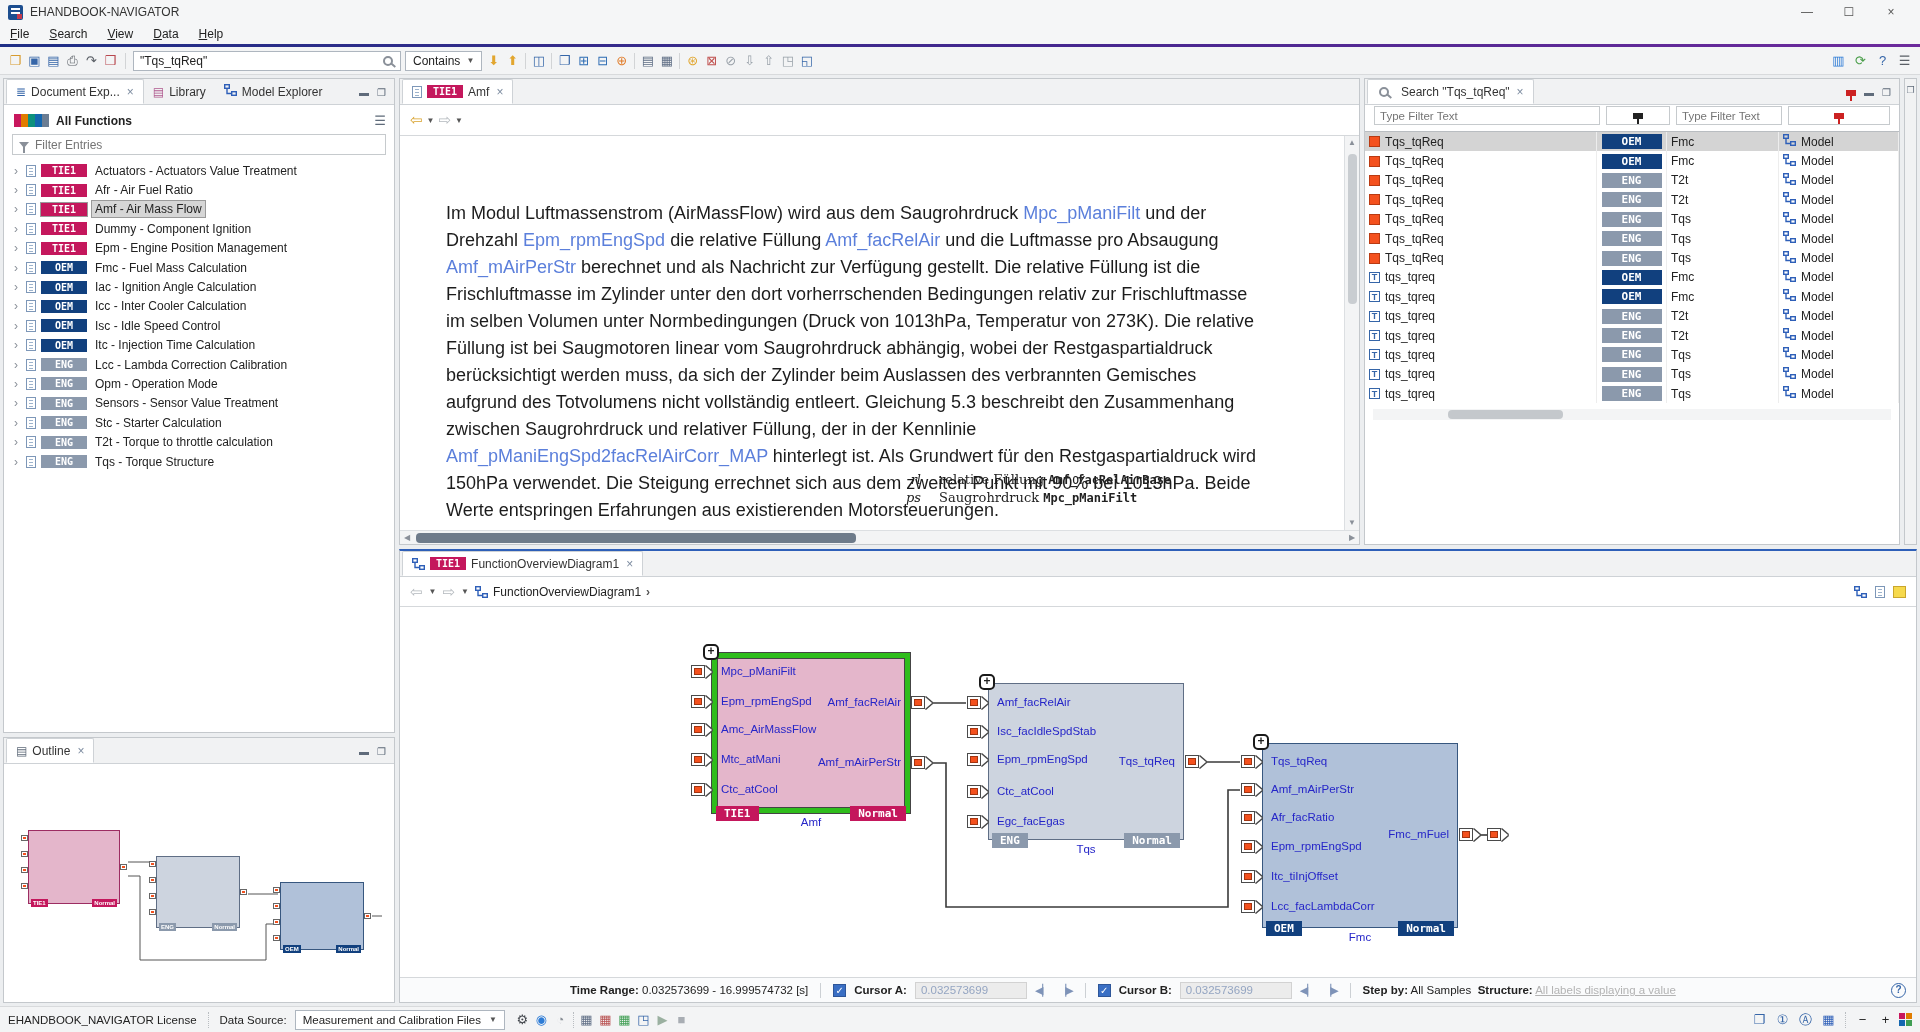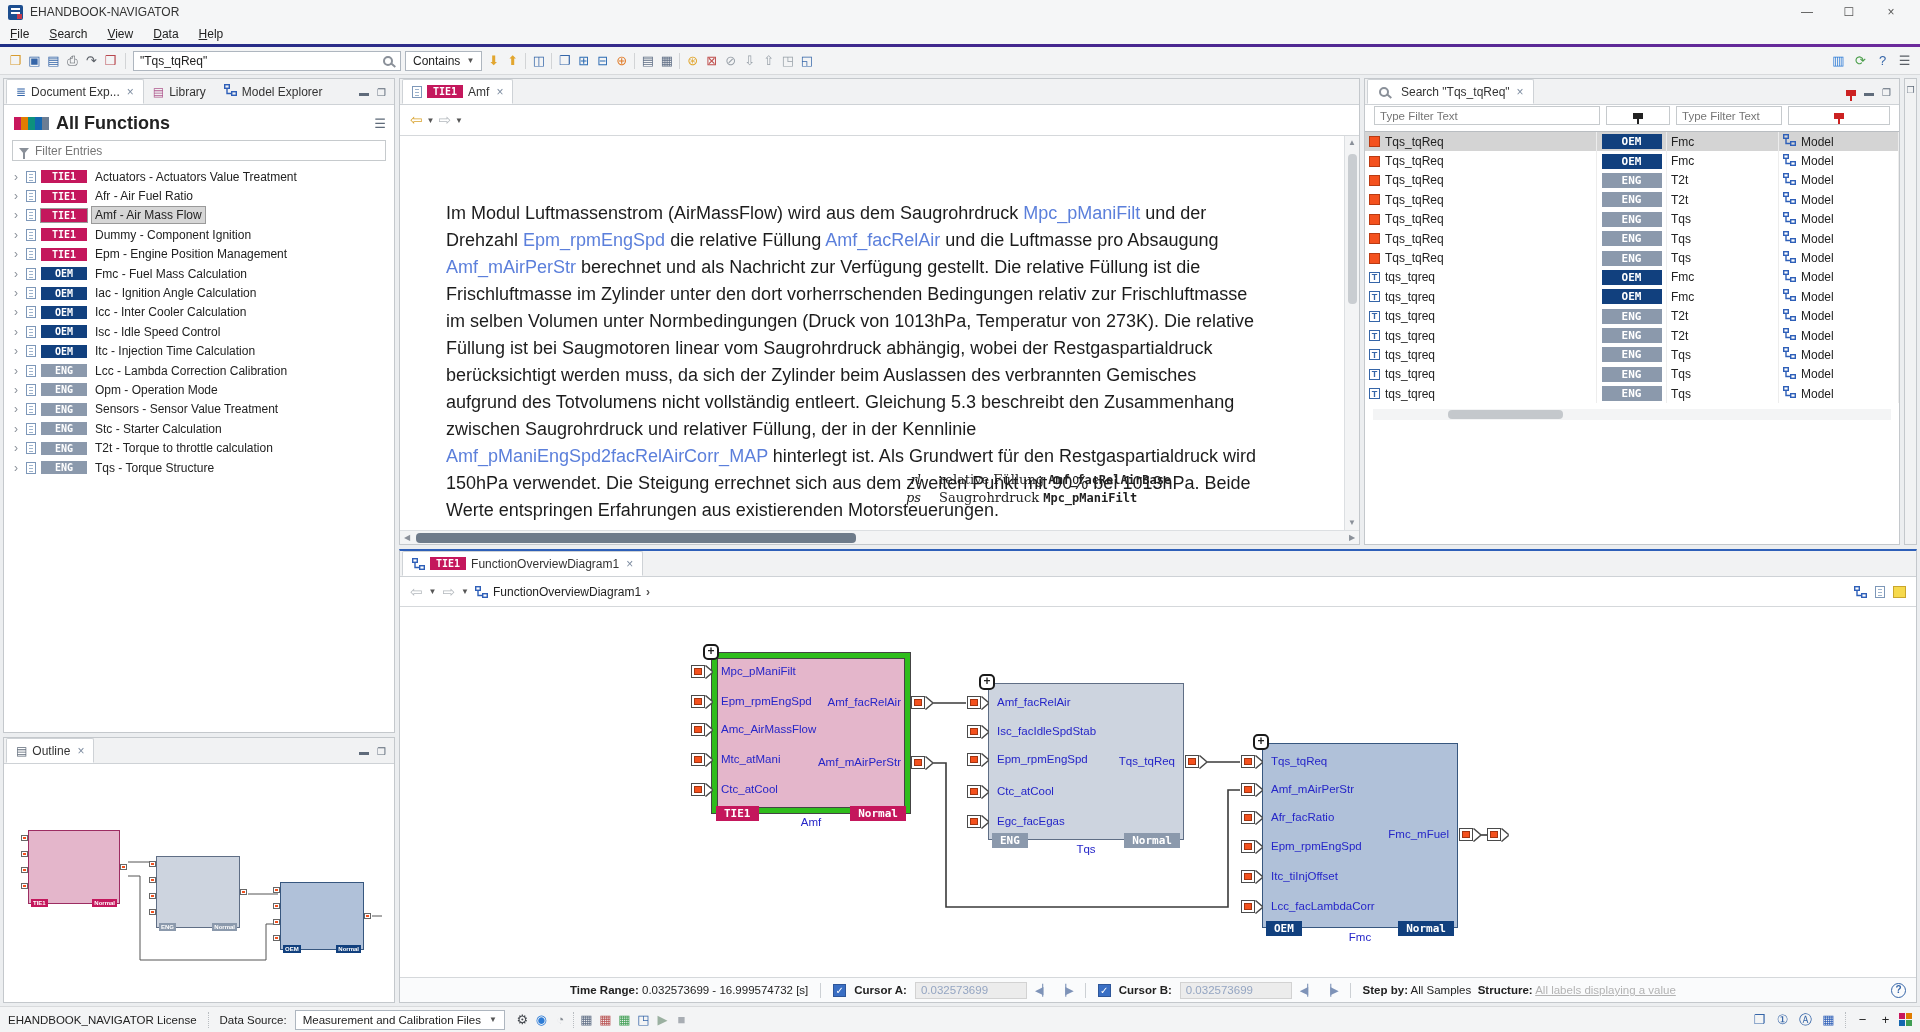--- a/index.html
+++ b/index.html
@@ -42,21 +42,21 @@
   .badge { color:#fff; font-weight:bold; font-size:10px; padding:1px 6px; display:inline-block; text-align:center; font-family:"DejaVu Sans Mono",monospace;}
   .doc-ico { width:10px; height:12px; border:1px solid #7d97b8; background:#fff; position:relative; flex:none; }
   .doc-ico::before { content:""; position:absolute; left:2px; top:2px; right:2px; height:1px; background:#9db3cc; box-shadow:0 3px 0 #9db3cc, 0 6px 0 #9db3cc; }
 
   
   #left-col { width:392px; display:flex; flex-direction:column; gap:4px; flex:none; }
   #explorer-panel { height:655px; }
   #explorer-head { display:flex; align-items:center; gap:7px; padding:8px 8px 6px 10px; }
   #explorer-head .bars { display:flex; }
   #explorer-head .bars i { width:7px; height:13px; display:block; }
-  #explorer-head b { font-size:18px; }
+  #explorer-head b { font-size:12px; }
   #explorer-head .listico { margin-left:auto; color:#5f6b7a; font-size:13px; }
   #filter-box { margin:0 8px 6px 8px; border:1px solid #c6cacd; height:21px; display:flex; align-items:center; padding:0 6px; gap:6px; }
   #filter-box input { border:none; outline:none; flex:1; font-family:inherit; font-size:12px; }
   .funnel { width:0; height:0; border-left:5px solid transparent; border-right:5px solid transparent; border-top:6px solid #8a9099; position:relative; flex:none;}
   .funnel::after { content:""; position:absolute; left:-1px; top:-2px; width:2px; height:7px; background:inherit; background:#8a9099; }
   #tree { overflow:hidden; flex:1; }
   .trow { display:flex; align-items:center; height:19.4px; padding-left:7px; gap:5px; font-size:12px; }
   .trow .chv { color:#8a9099; width:10px; font-size:12px; text-align:center; }
   .trow .badge { width:46px; }
   .trow .lbl { padding:1px 3px; white-space:nowrap; }

